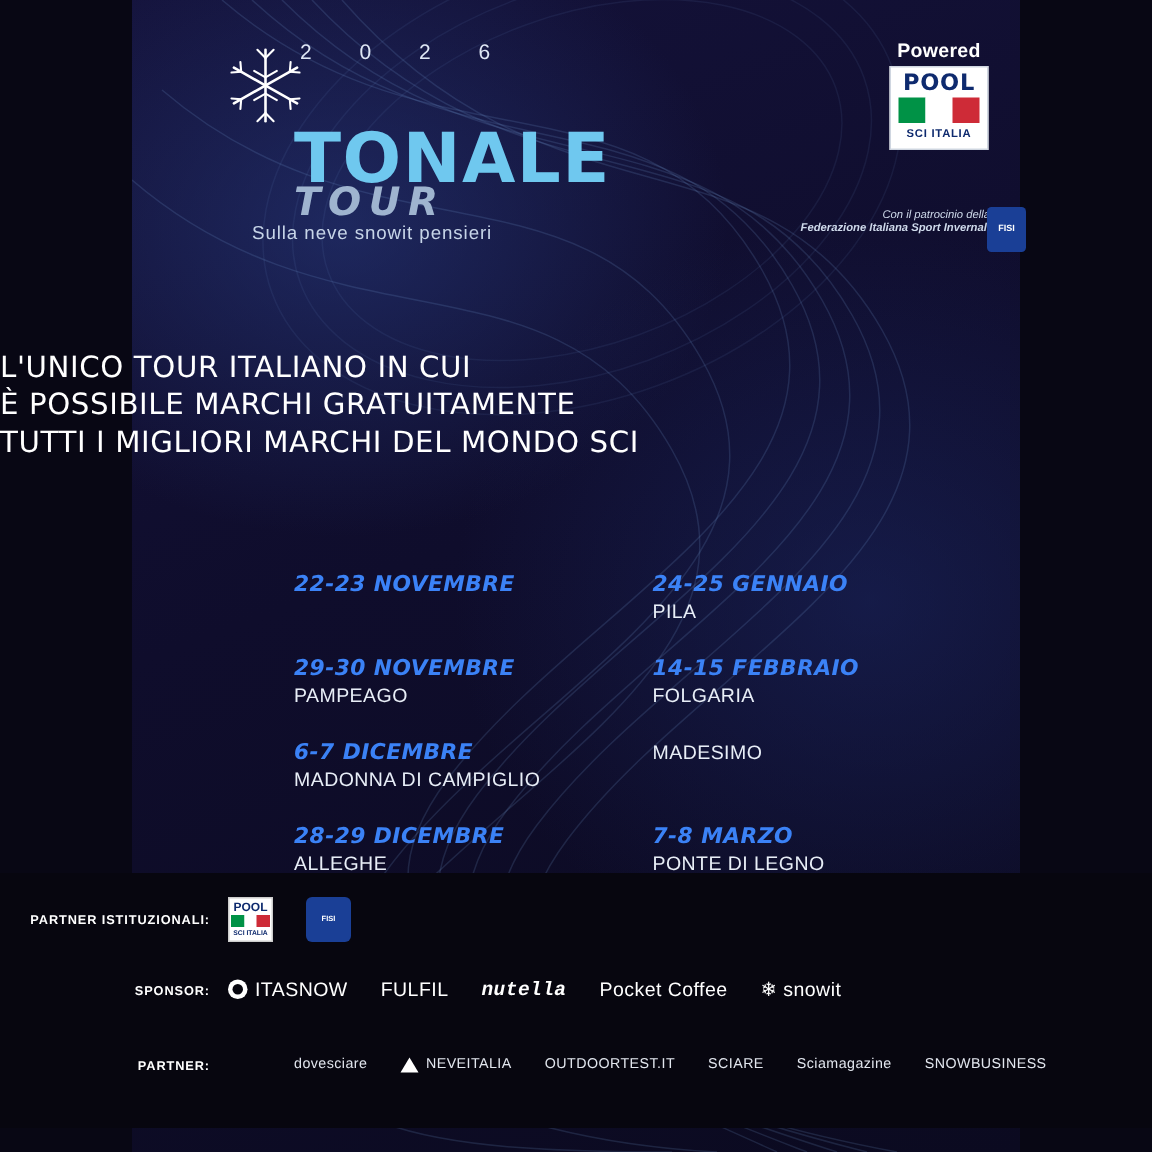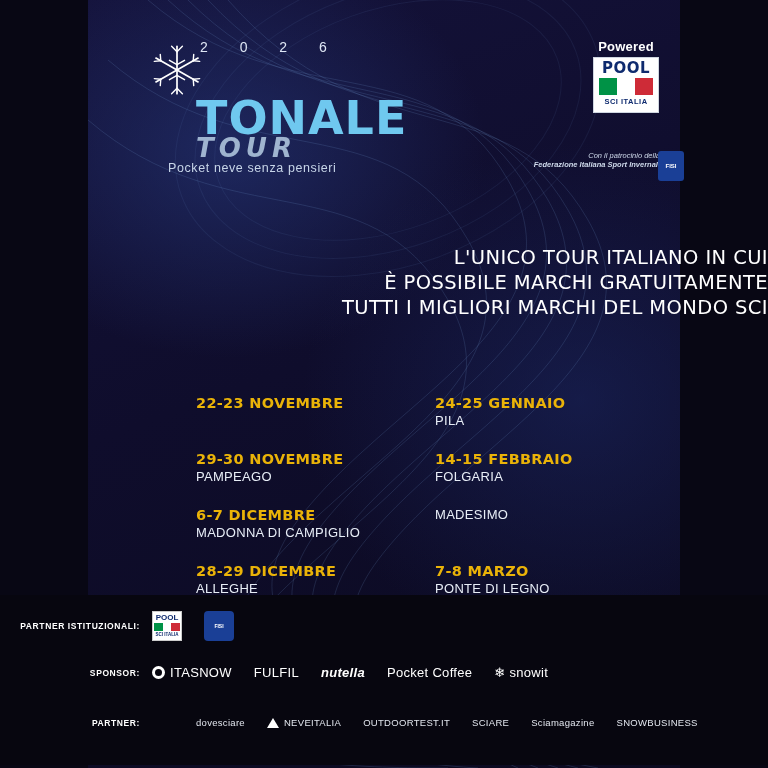--- a/index.html
+++ b/index.html
@@ -62,21 +62,20 @@
     right: -180px;
     top: 140px;
     background: radial-gradient(ellipse at center, rgba(30,45,110,0.45) 0%, rgba(15,20,60,0.0) 70%);
   }
 
   .content {
     position: relative;
     z-index: 10;
     width: 768px;
     height: 752px;
-    margin-top: 13px;
   }
 
   
   .header {
     position: absolute;
     left: 0; top: 0;
     width: 768px;
     height: 180px;
   }
   .snowflake {
@@ -211,21 +210,21 @@
     line-height: 7px;
     font-weight: 700;
   }
 
   
   .claim {
     position: absolute;
     left: 0;
     top: 232px;
     width: 768px;
-    text-align: right;
+    text-align: left;
     color: #ffffff;
     font-size: 19.5px;
     line-height: 25px;
     letter-spacing: 0.4px;
     font-family: "DejaVu Sans", sans-serif;
     font-weight: 400;
   }
 
   
   .dates {
@@ -235,21 +234,22 @@
     width: 420px;
     display: grid;
     grid-template-columns: 1fr 1fr;
     column-gap: 58px;
     row-gap: 22px;
   }
   .date-item { }
   .date-when {
     font-size: 14.5px;
     font-weight: 700;
-    color: #eab308;
+    font-style: italic;
+    color: #3b82f6;
     letter-spacing: 0.3px;
     margin-bottom: 2px;
     font-family: "DejaVu Sans", sans-serif;
   }
   .date-where {
     font-size: 13px;
     color: #e8eef7;
     letter-spacing: 0.3px;
     line-height: 16px;
   }
@@ -344,21 +344,21 @@
     border-radius: 50%;
     background: #07060f;
   }
   .tri-mark {
     display: inline-block;
     width: 0; height: 0;
     border-left: 6px solid transparent;
     border-right: 6px solid transparent;
     border-bottom: 10px solid #ffffff;
   }
-  .nutella-mark { font-family: Liberation Sans, sans-serif; font-style: italic; font-weight: 700; }
+  .nutella-mark { font-family: Liberation Mono, monospace; font-style: italic; font-weight: 700; }
   .pocket-mark { line-height: 10px; text-align: right; font-size: 10px; }
   .snowit-mark { display: flex; align-items: center; gap: 4px; }
   .flake-mini { font-size: 13px; color: #fff; }
 </style>
 </head>
 <body>
 
 <div class="poster">
 
   <div class="stage">
@@ -414,21 +414,21 @@
               <line x1="50" y1="60" x2="36" y2="68"></line>
                 <line x1="50" y1="60" x2="64" y2="68"></line>
             </g>
           </g>
         </svg>
       </div>
 
       <div class="year">2 0 2 6</div>
       <div class="libere">TONALE</div>
       <div class="tour">TOUR</div>
-      <div class="tagline">Pocket neve senza pensieri</div>
+      <div class="tagline">Sulla neve snowit pensieri</div>
 
       <div class="powered">
         <div class="powered-label">Powered</div>
         <div class="pool-box">
           <div class="pool-word">POOL</div>
           <div class="pool-flag">
             <i class="fg"></i>
               <i class="fw"></i>
               <i class="fr"></i>
           </div>

